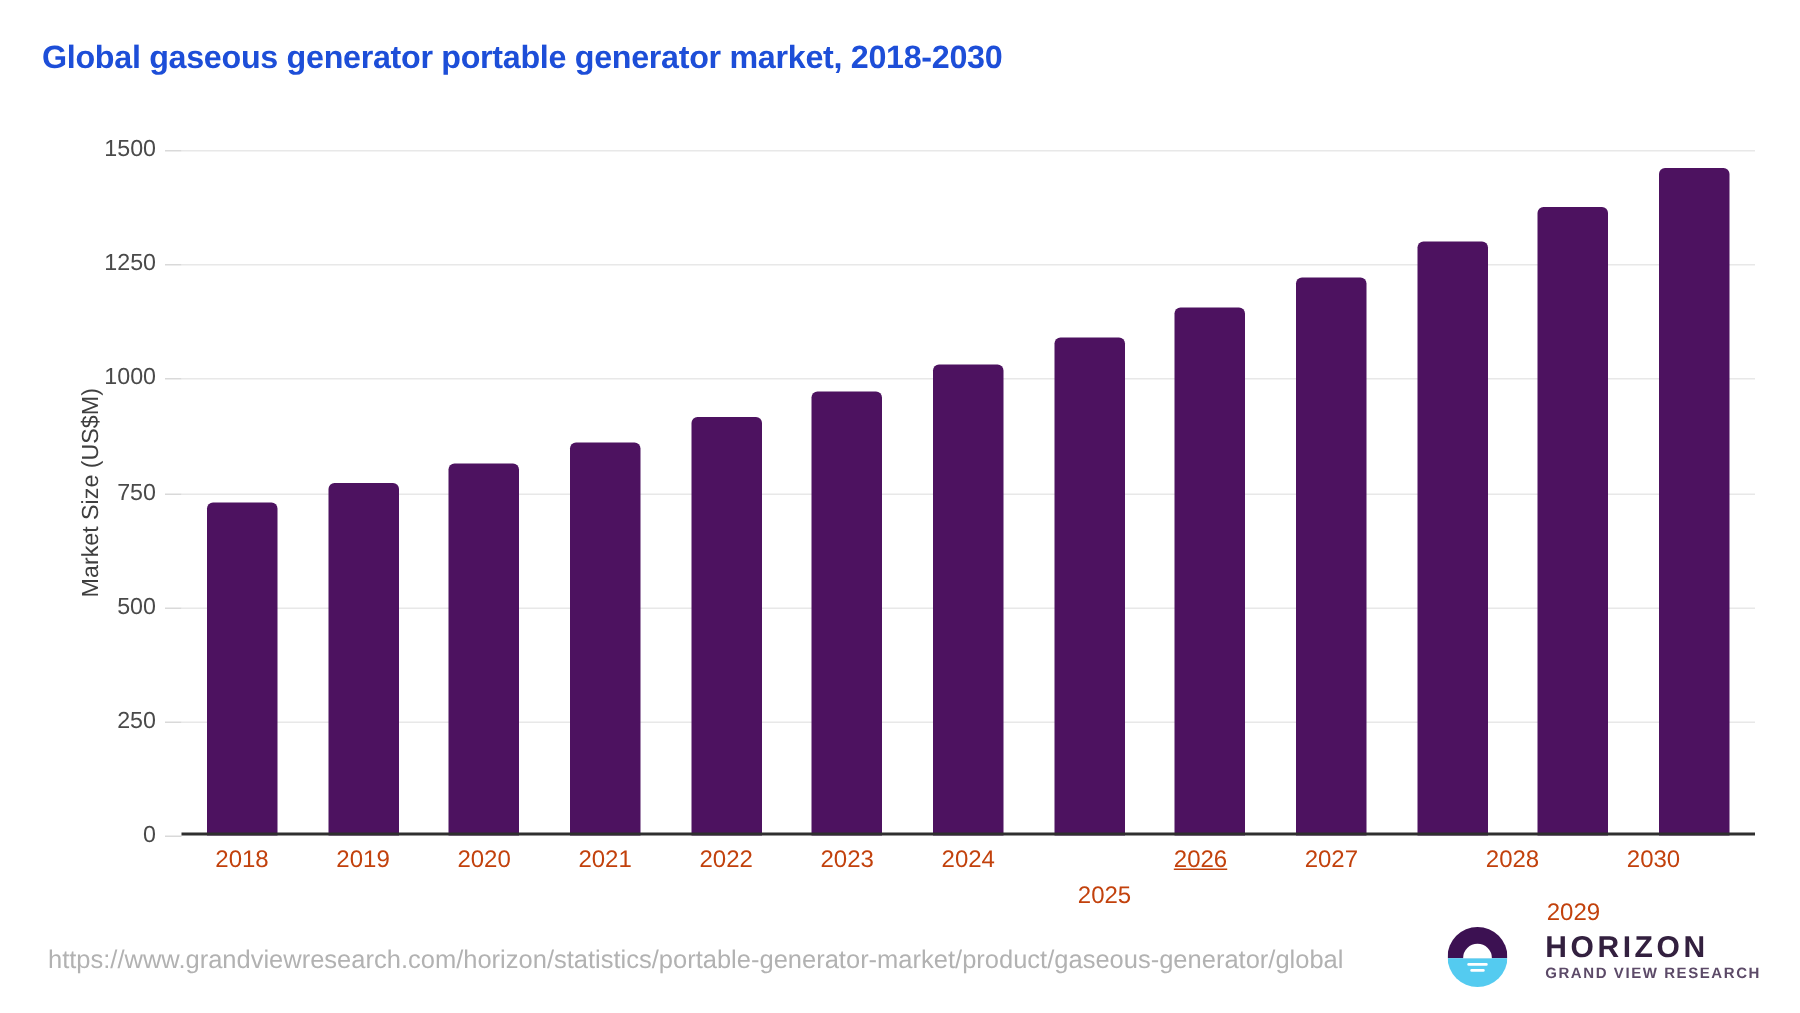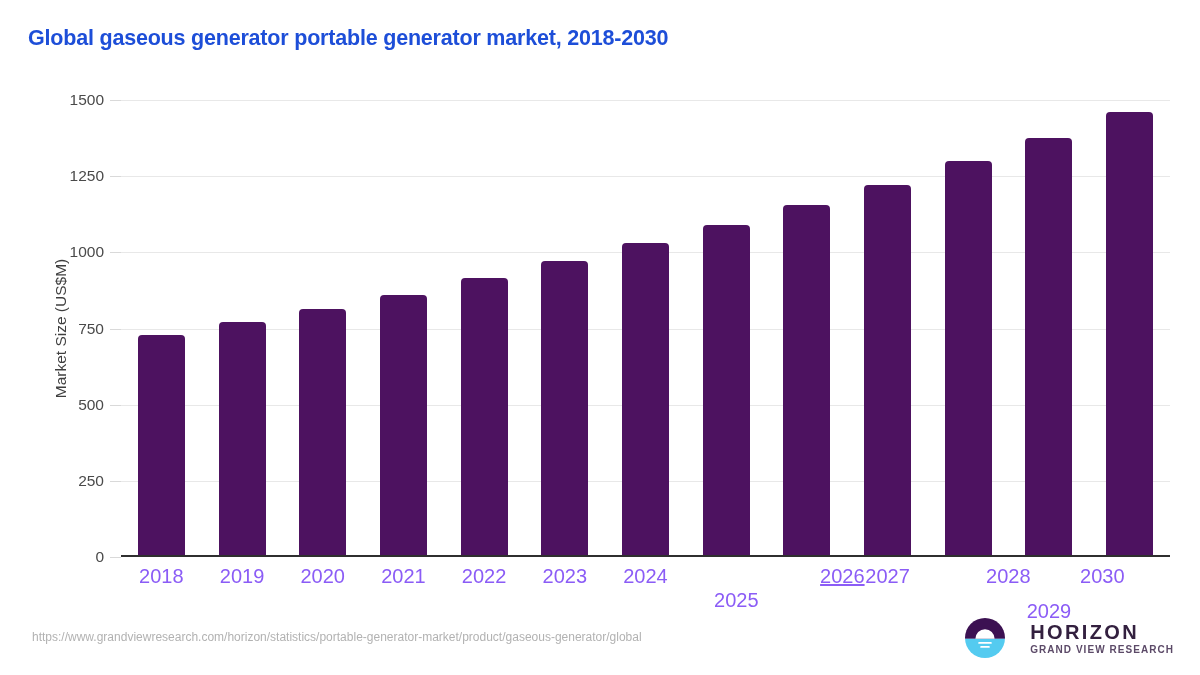--- a/index.html
+++ b/index.html
@@ -122,30 +122,30 @@
     left: 121px;
     top: 565px;
     width: 1049px;
     height: 30px;
   }
   .xtick-label {
     position: absolute;
     top: 0;
     width: 81px;
     text-align: center;
-    font-size: 20px;
-    color: #8b5cf6;
+    font-size: 16px;
+    color: #c2410c;
   }
 
   
   #source-url {
     position: absolute;
     left: 32px;
     top: 630px;
-    font-size: 12px;
+    font-size: 17px;
     color: #b2b2b2;
     white-space: nowrap;
   }
   #brand-logo {
     position: absolute;
     right: 26px;
     top: 617px;
     height: 42px;
     display: flex;
     align-items: center;
@@ -254,21 +254,21 @@
 
   <div id="x-labels">
       <div class="xtick-label" style="left: 0px; width: 80.6923px;">2018</div>
       <div class="xtick-label" style="left: 80.6923px; width: 80.6923px;">2019</div>
       <div class="xtick-label" style="left: 161.385px; width: 80.6923px;">2020</div>
       <div class="xtick-label" style="left: 242.077px; width: 80.6923px;">2021</div>
       <div class="xtick-label" style="left: 322.769px; width: 80.6923px;">2022</div>
       <div class="xtick-label" style="left: 403.462px; width: 80.6923px;">2023</div>
       <div class="xtick-label" style="left: 484.154px; width: 80.6923px;">2024</div>
       <div class="xtick-label" style="left: 575px; width: 80.6923px; margin-top: 24px;">2025</div>
-      <div class="xtick-label" style="left: 681px; width: 80.6923px; text-decoration: underline;">2026</div>
+      <div class="xtick-label" style="left: 639px; width: 80.6923px; text-decoration: underline;">2026</div>
       <div class="xtick-label" style="left: 726.231px; width: 80.6923px;">2027</div>
       <div class="xtick-label" style="left: 847px; width: 80.6923px;">2028</div>
       <div class="xtick-label" style="left: 887.615px; width: 80.6923px; margin-top: 35px;">2029</div>
       <div class="xtick-label" style="left: 941px; width: 80.6923px;">2030</div>
     </div>
 
   <div id="source-url">https://www.grandviewresearch.com/horizon/statistics/portable-generator-market/product/gaseous-generator/global</div>
 
   <div id="brand-logo">
     <svg id="logo-mark" viewBox="0 0 100 100">

